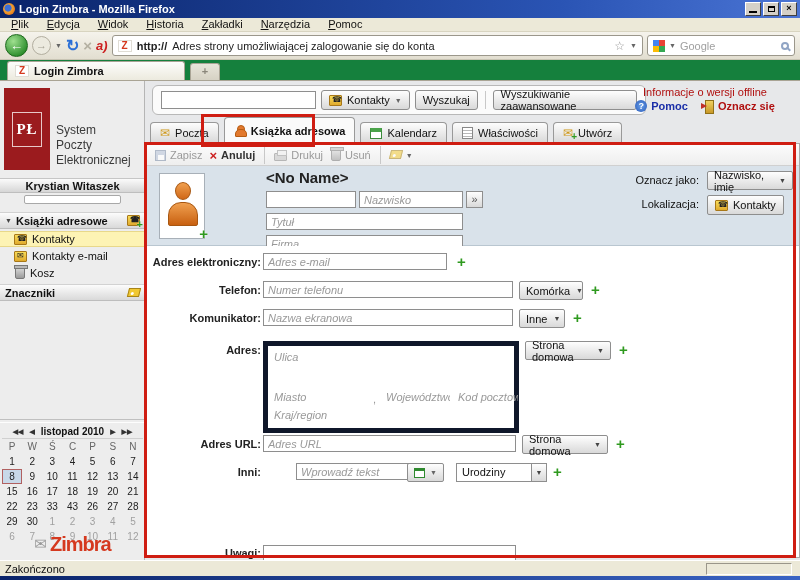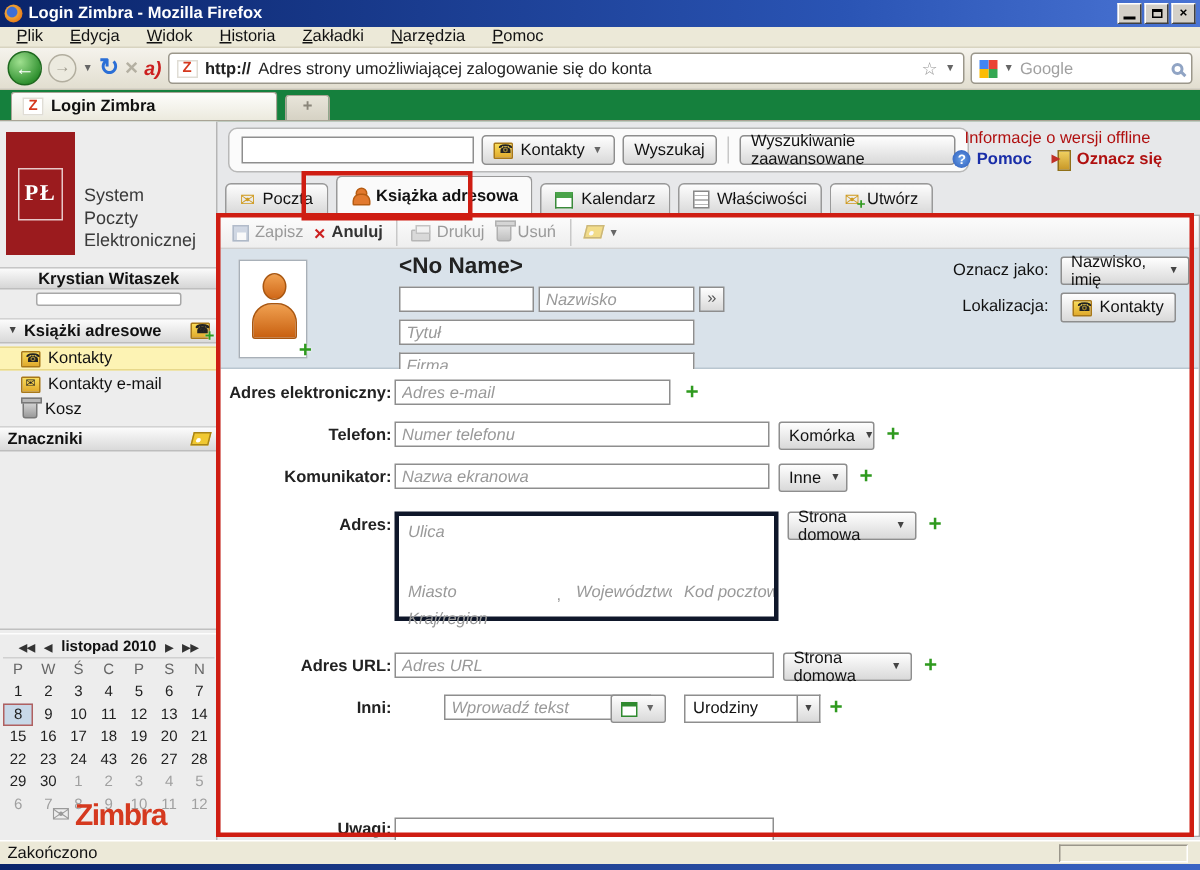--- a/index.html
+++ b/index.html
@@ -202,21 +202,21 @@
     padding:0 6px; height:19px; }
   .ddbtn::after { content:"▼"; font-size:7px; color:#444; }
   .fileas-dd { position:absolute; left:560px; top:5px; width:86px; }
   .loc-btn { position:absolute; left:560px; top:29px; display:inline-flex; align-items:center; gap:5px;
     background:linear-gradient(#fefefe,#d9d9d9); border:1px solid #8e8e8e; border-radius:2px; height:20px; padding:0 7px; }
 
   .form-area { position:absolute; left:0; top:102px; width:652px; height:311px; background:#fff; }
   .form-label { position:absolute; width:112px; text-align:right; font-weight:bold; color:#222; }
   .plus { color:#2f9a1f; font-weight:bold; font-size:15px; position:absolute; line-height:14px; }
   .plus::before { content:"+"; }
-  .addr-box { position:absolute; left:116px; top:154px; width:256px; height:73px; border:3px solid #0f172a; }
+  .addr-box { position:absolute; left:116px; top:154px; width:256px; height:92px; border:5px solid #0f172a; }
   .addr-input { border:none; outline:none; background:transparent; font-size:11px;
     font-family:"Liberation Sans",sans-serif; position:absolute; }
   .comma { position:absolute; color:#999; }
   .combo { position:absolute; display:inline-flex; }
   .combo-text { border:1px solid #8e8e8e; background:#fff; padding:2px 5px; width:76px; height:19px; }
   .combo-btn { width:15px; height:19px; border:1px solid #8e8e8e; border-left:none;
     background:linear-gradient(#fefefe,#d9d9d9); display:flex; align-items:center; justify-content:center;
     font-size:7px; color:#444; }
   .datebtn { position:absolute; display:inline-flex; align-items:center; gap:5px;
     background:linear-gradient(#fefefe,#d9d9d9); border:1px solid #8e8e8e; border-radius:2px; height:19px; padding:0 6px; }
@@ -366,21 +366,21 @@
             <div class="cal-cell">14</div>
             <div class="cal-cell">15</div>
             <div class="cal-cell">16</div>
             <div class="cal-cell">17</div>
             <div class="cal-cell">18</div>
             <div class="cal-cell">19</div>
             <div class="cal-cell">20</div>
             <div class="cal-cell">21</div>
             <div class="cal-cell">22</div>
             <div class="cal-cell">23</div>
-            <div class="cal-cell">24</div>
+            <div class="cal-cell">33</div>
             <div class="cal-cell">43</div>
             <div class="cal-cell">26</div>
             <div class="cal-cell">27</div>
             <div class="cal-cell">28</div>
             <div class="cal-cell">29</div>
             <div class="cal-cell">30</div>
             <div class="cal-cell muted">1</div>
             <div class="cal-cell muted">2</div>
             <div class="cal-cell muted">3</div>
             <div class="cal-cell muted">4</div>

